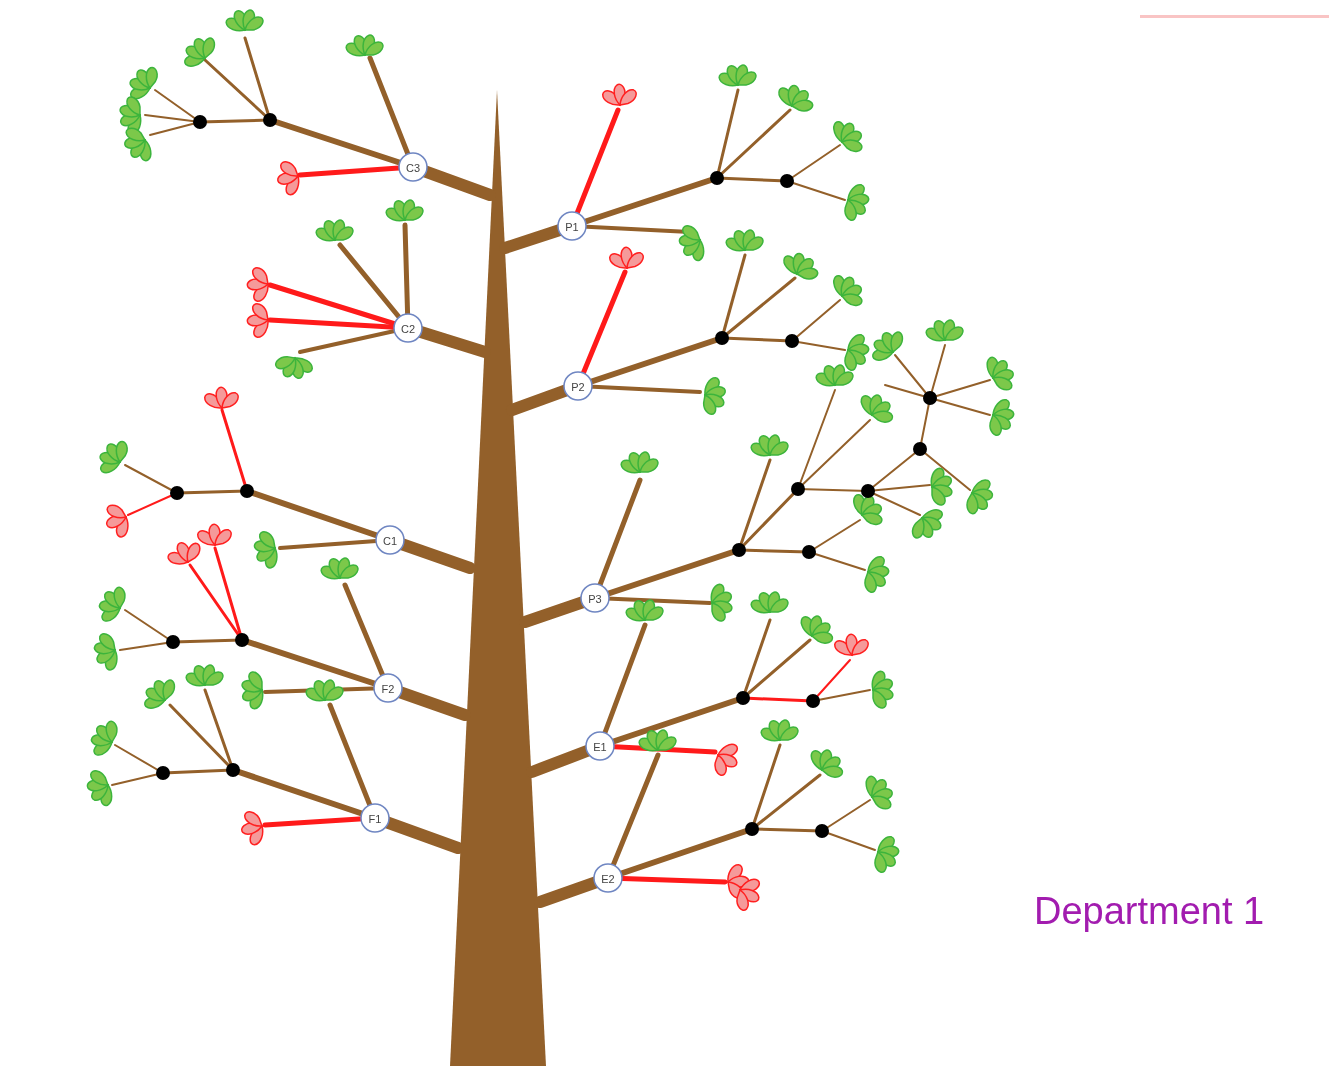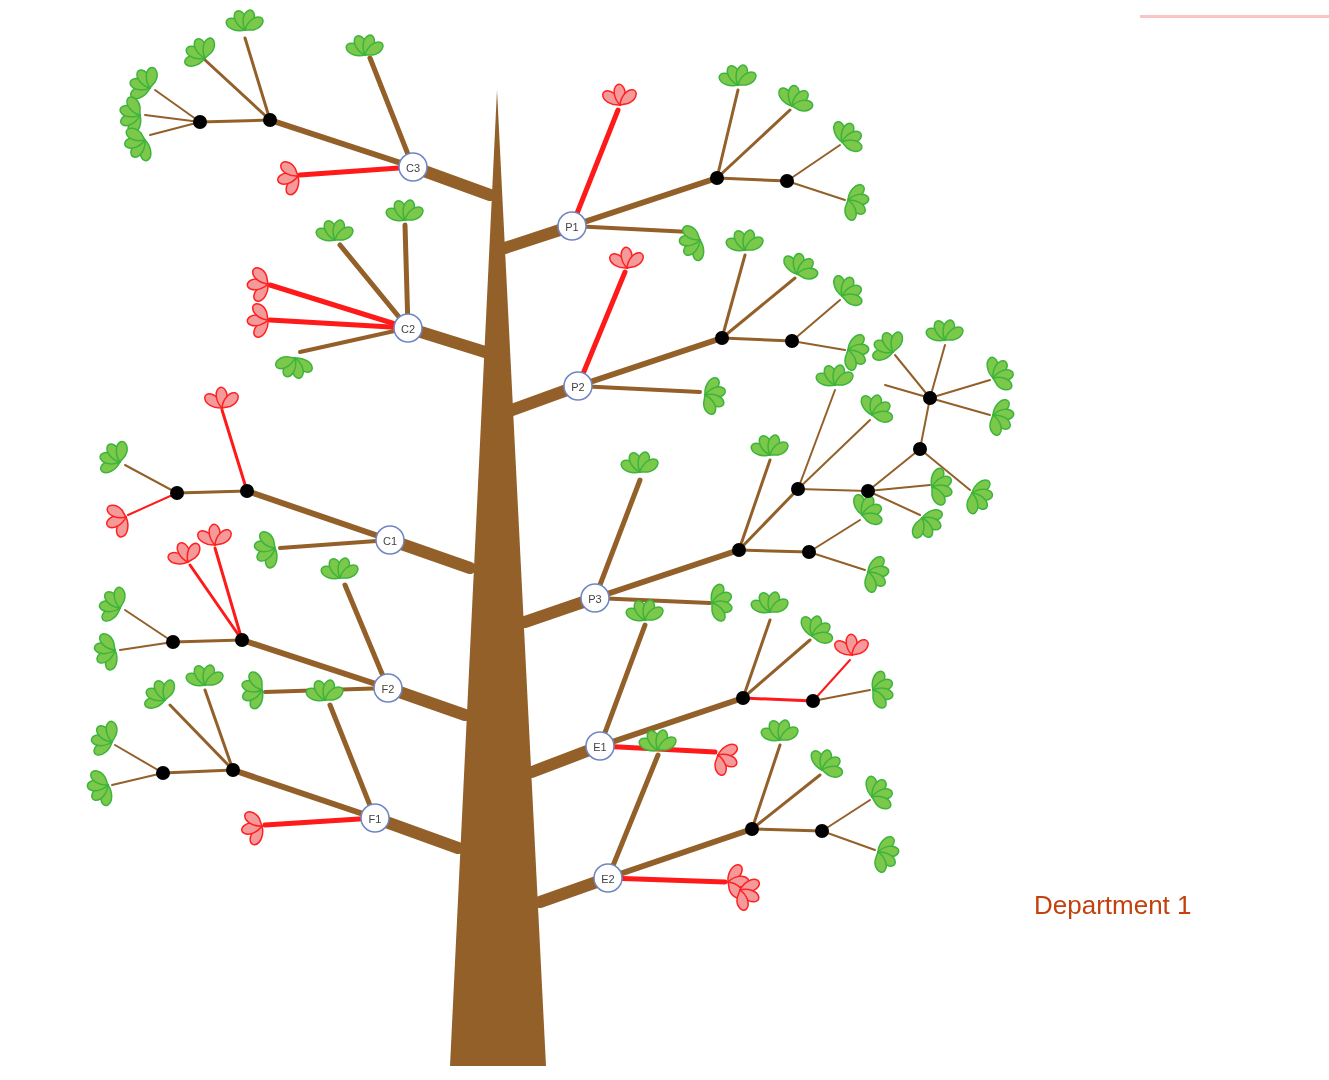--- a/index.html
+++ b/index.html
@@ -1,18 +1,18 @@
 <!DOCTYPE html>
 <html><head>
 <meta charset="utf-8">
 <style>
   html, body { margin:0; padding:0; background:#ffffff; }
   body { width:1329px; height:1080px; position:relative; overflow:hidden; font-family:"Liberation Sans", sans-serif; }
   #stage { position:absolute; left:0; top:0; width:1329px; height:1080px; }
-  .dept-label { position:absolute; left:1034px; top:890px; font-size:26px; color:#c2410c; font-family:"Liberation Sans", sans-serif; }
+  .dept-label { position:absolute; left:1034px; top:890px; font-size:38px; color:#a21caf; font-family:"Liberation Sans", sans-serif; }
   .top-line { position:absolute; left:1140px; top:15px; width:189px; height:3px; background:#f9c4c4; }
   .node-text { font-family:"Liberation Sans", sans-serif; font-size:11px; fill:#444; text-anchor:middle; dominant-baseline:central; }
 </style>
 </head>
 <body>
 
 <div class="top-line"></div>
 
 <svg id="stage" viewBox="0 0 1329 1080" xmlns="http://www.w3.org/2000/svg">
   <defs>

